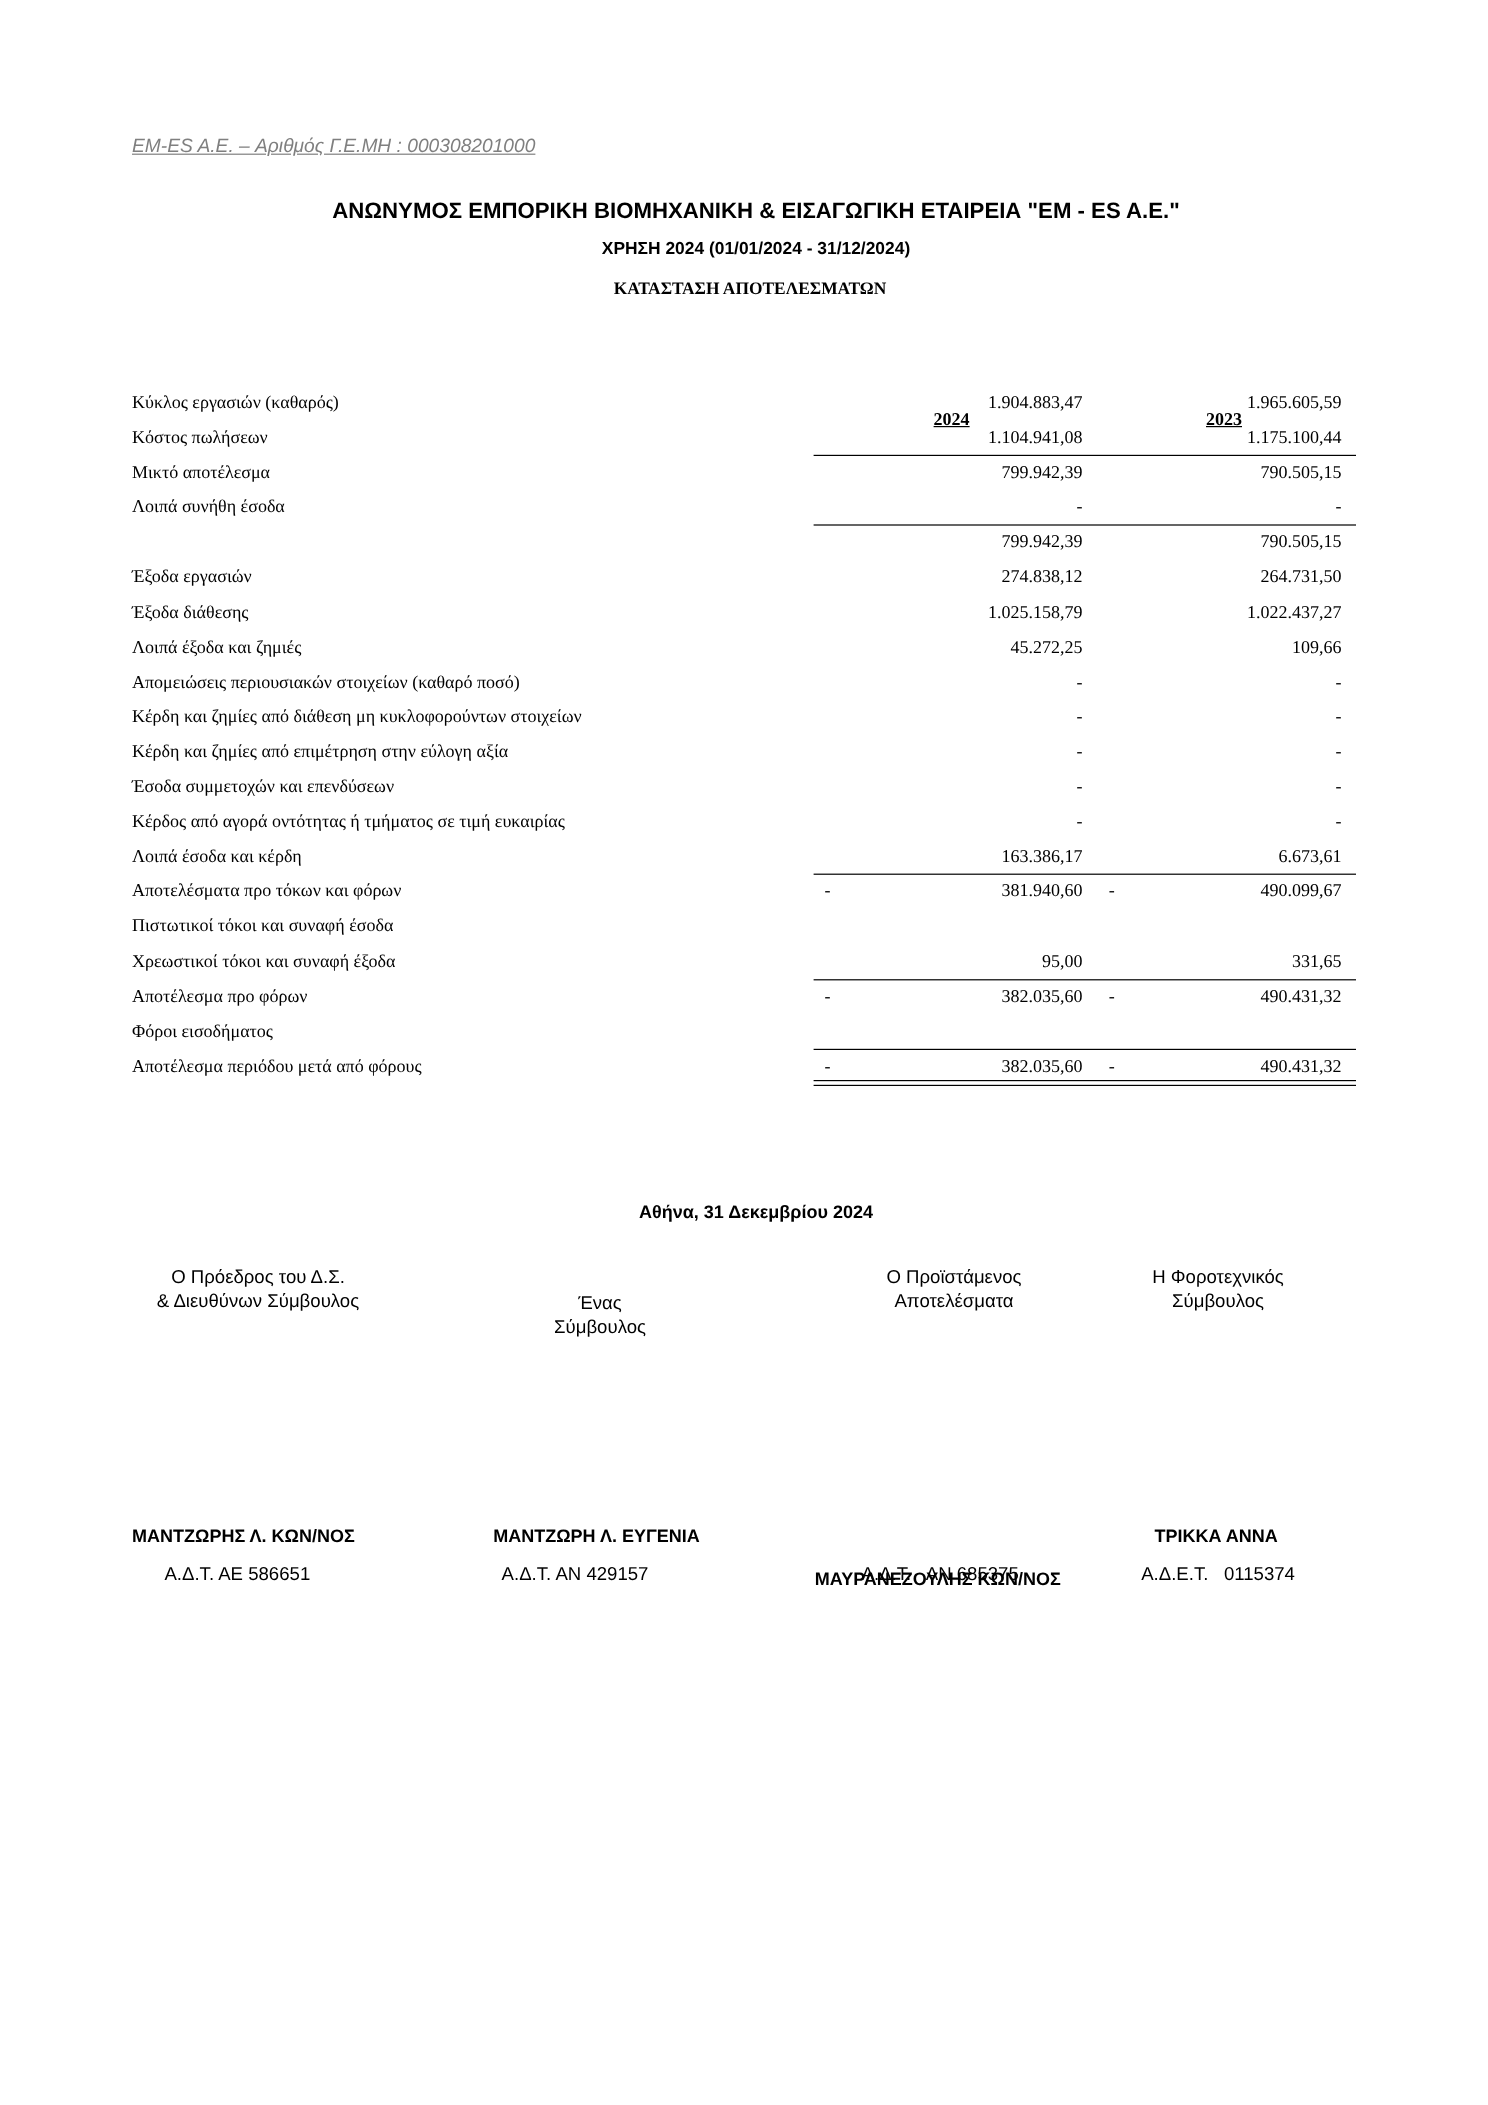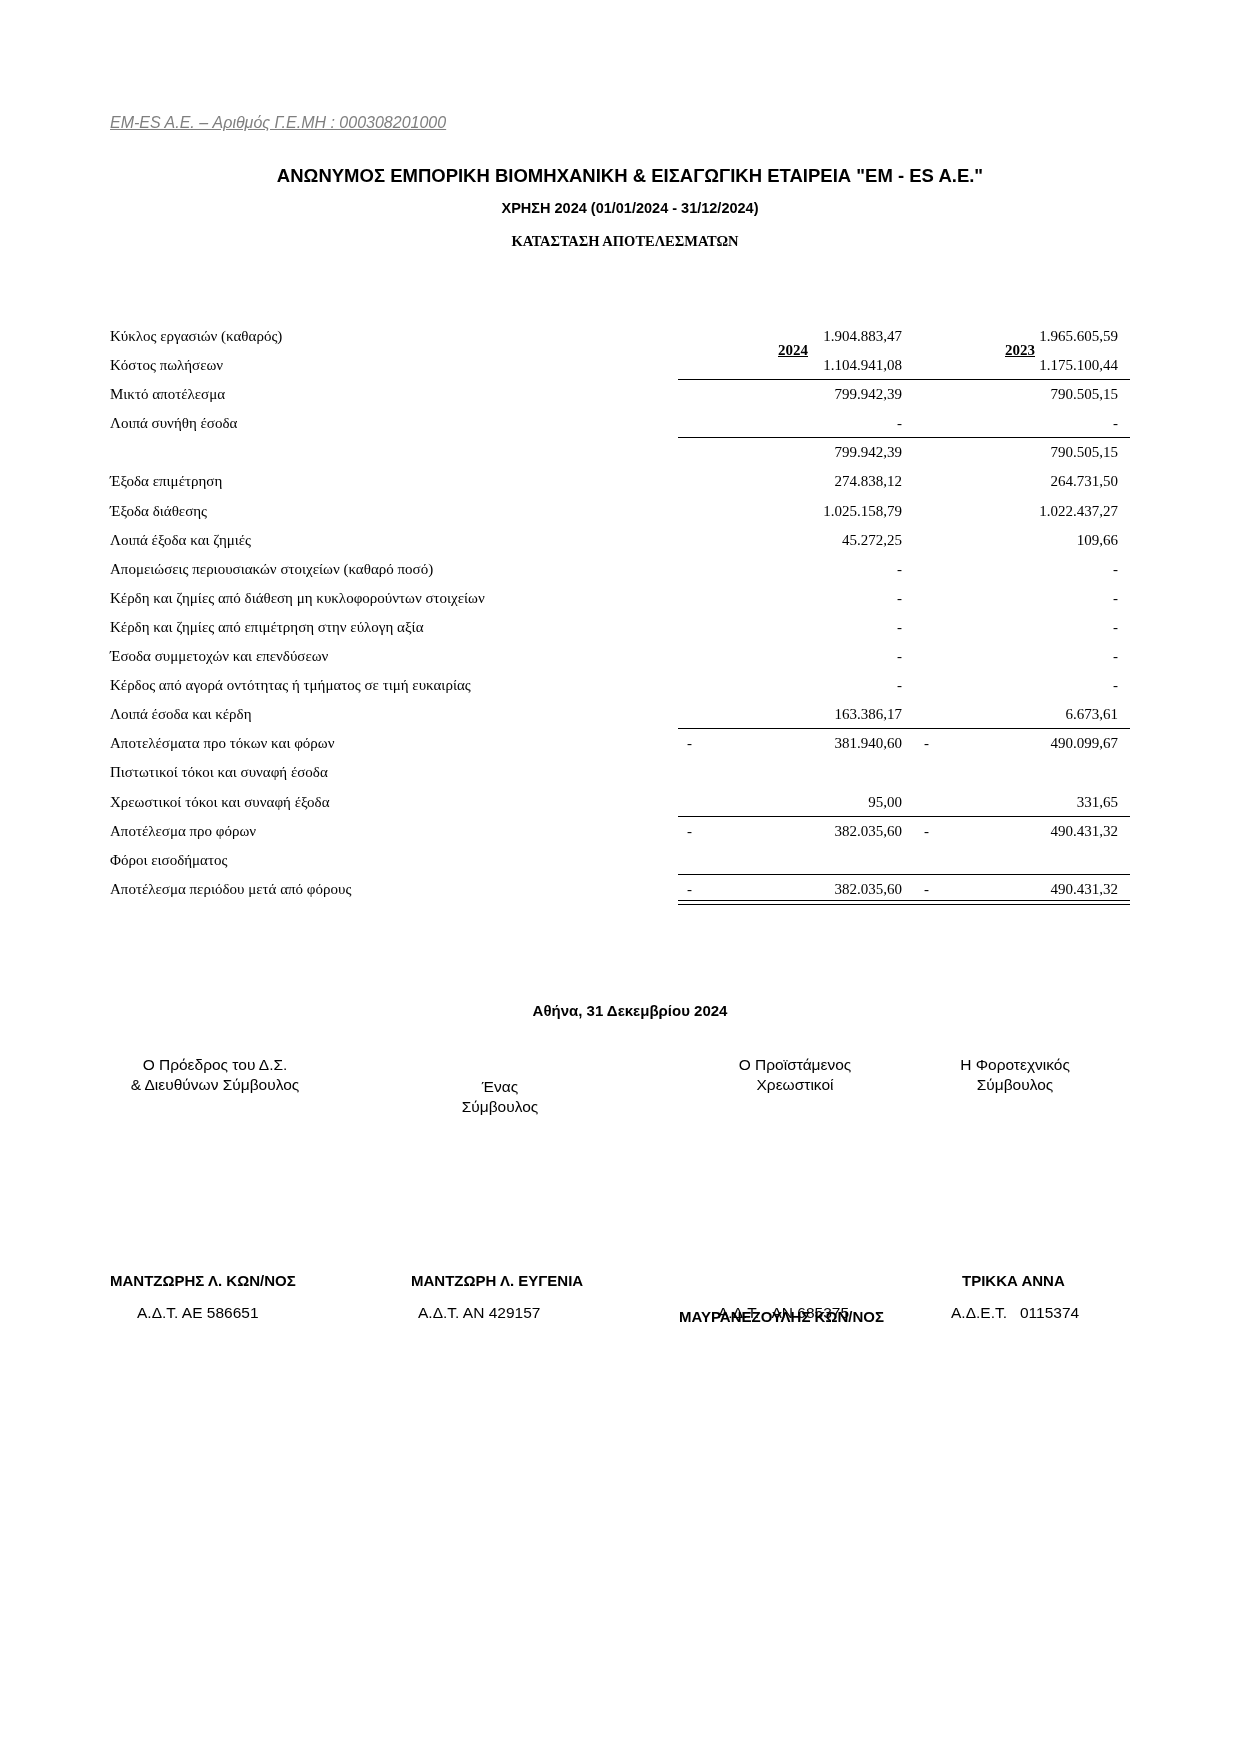--- a/index.html
+++ b/index.html
@@ -71,21 +71,21 @@
         <span class="v23">-</span>
       </div>
       <div class="row">
         <span class="label"></span>
         <span class="s24"></span>
         <span class="v24">799.942,39</span>
         <span class="s23"></span>
         <span class="v23">790.505,15</span>
       </div>
       <div class="row">
-        <span class="label">Έξοδα επιμέτρηση</span>
+        <span class="label">Έξοδα εργασιών</span>
         <span class="s24"></span>
         <span class="v24">274.838,12</span>
         <span class="s23"></span>
         <span class="v23">264.731,50</span>
       </div>
       <div class="row">
         <span class="label">Έξοδα διάθεσης</span>
         <span class="s24"></span>
         <span class="v24">1.025.158,79</span>
         <span class="s23"></span>
@@ -190,21 +190,21 @@
 <div class="sig-role" style="left:110px;width:210px;">
   <div>Ο Πρόεδρος του Δ.Σ.</div>
   <div>&amp; Διευθύνων Σύμβουλος</div>
 </div>
 <div class="sig-role" style="left:410px;width:180px;margin-top:22px;">
   <div>Ένας</div>
   <div>Σύμβουλος</div>
 </div>
 <div class="sig-role" style="left:700px;width:190px;">
   <div>Ο Προϊστάμενος</div>
-  <div>Χρεωστικοί</div>
+  <div>Αποτελέσματα</div>
 </div>
 <div class="sig-role" style="left:920px;width:190px;">
   <div>Η Φοροτεχνικός</div>
   <div>Σύμβουλος</div>
 </div>
 
 <div class="sig-name" style="left:110px;">ΜΑΝΤΖΩΡΗΣ Λ. ΚΩΝ/ΝΟΣ</div>
 <div class="sig-name" style="left:411px;">ΜΑΝΤΖΩΡΗ Λ. ΕΥΓΕΝΙΑ</div>
 <div class="sig-name" style="left:679px;margin-top:36px;">ΜΑΥΡΑΝΕΖΟΥΛΗΣ ΚΩΝ/ΝΟΣ</div>
 <div class="sig-name" style="left:962px;">ΤΡΙΚΚΑ ΑΝΝΑ</div>

